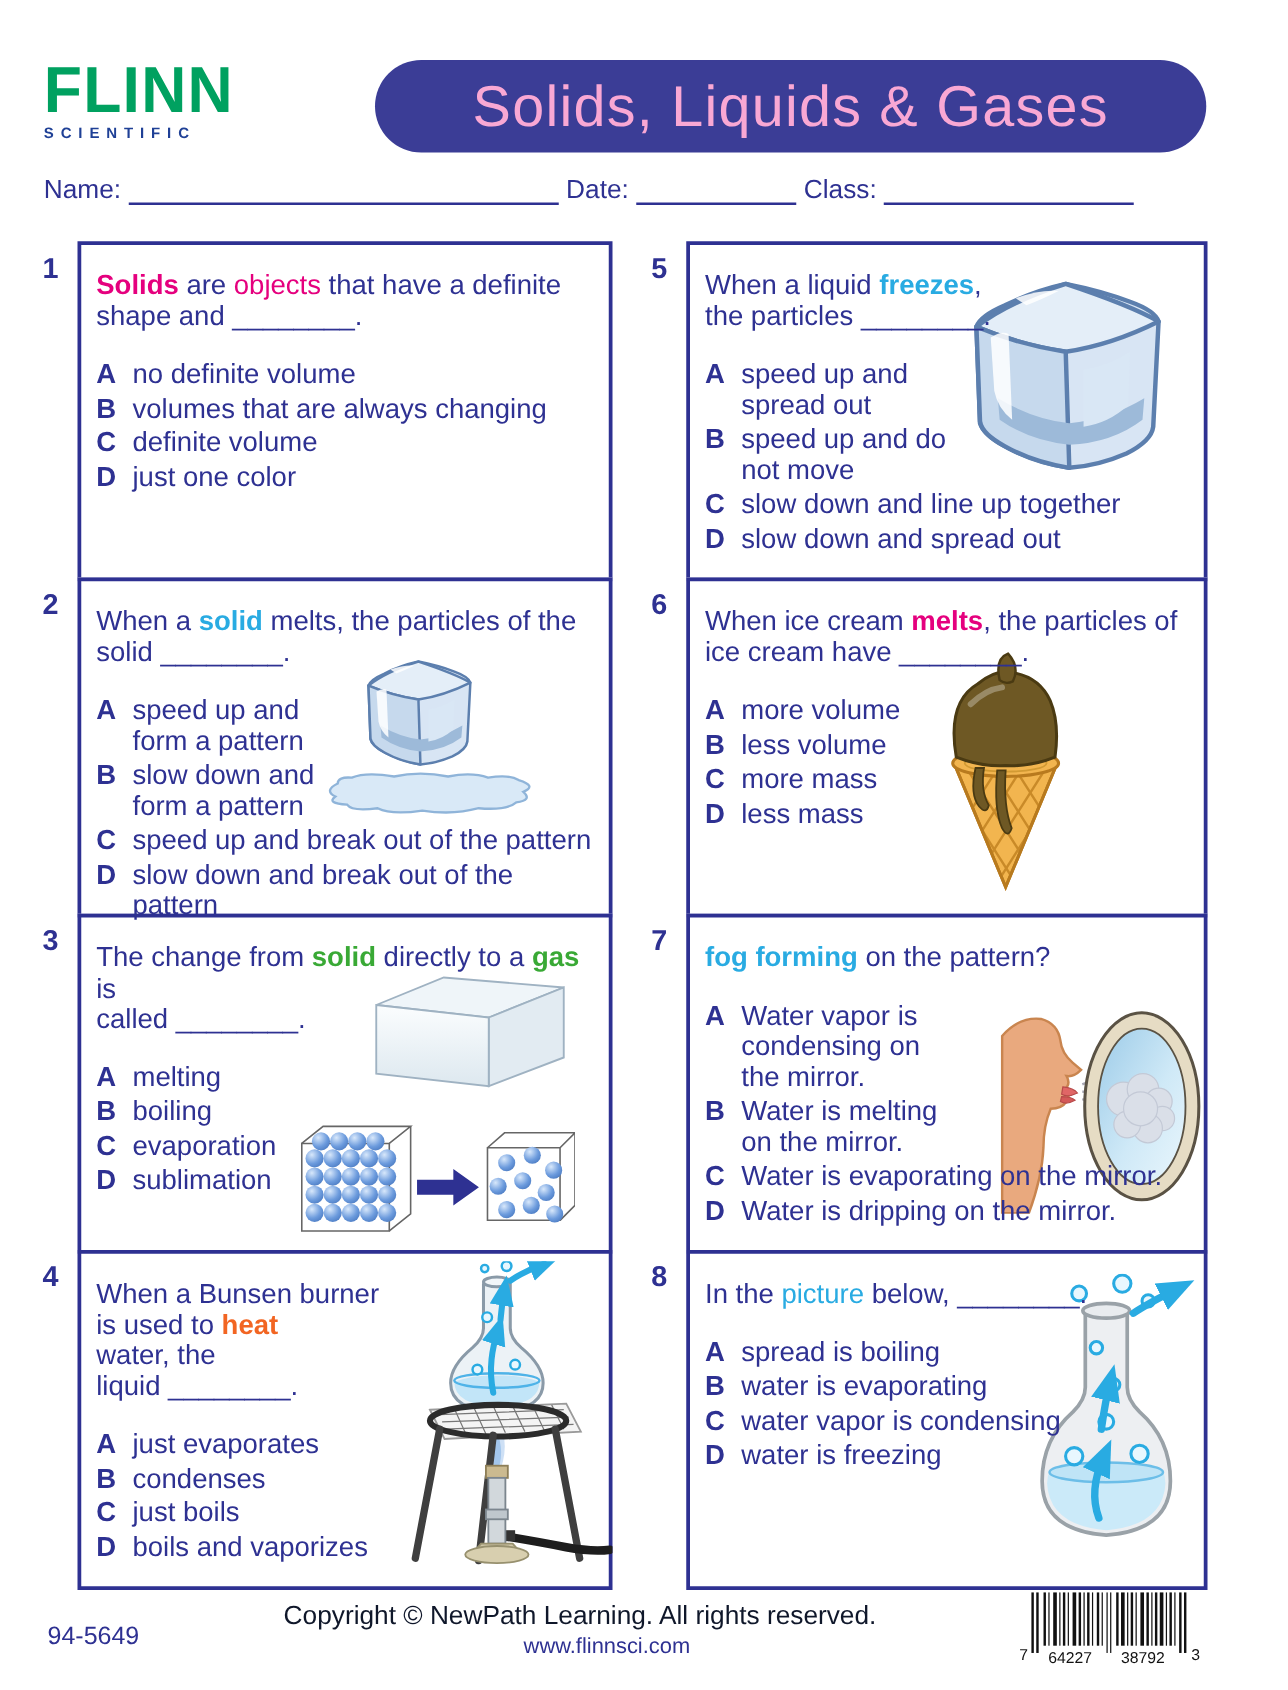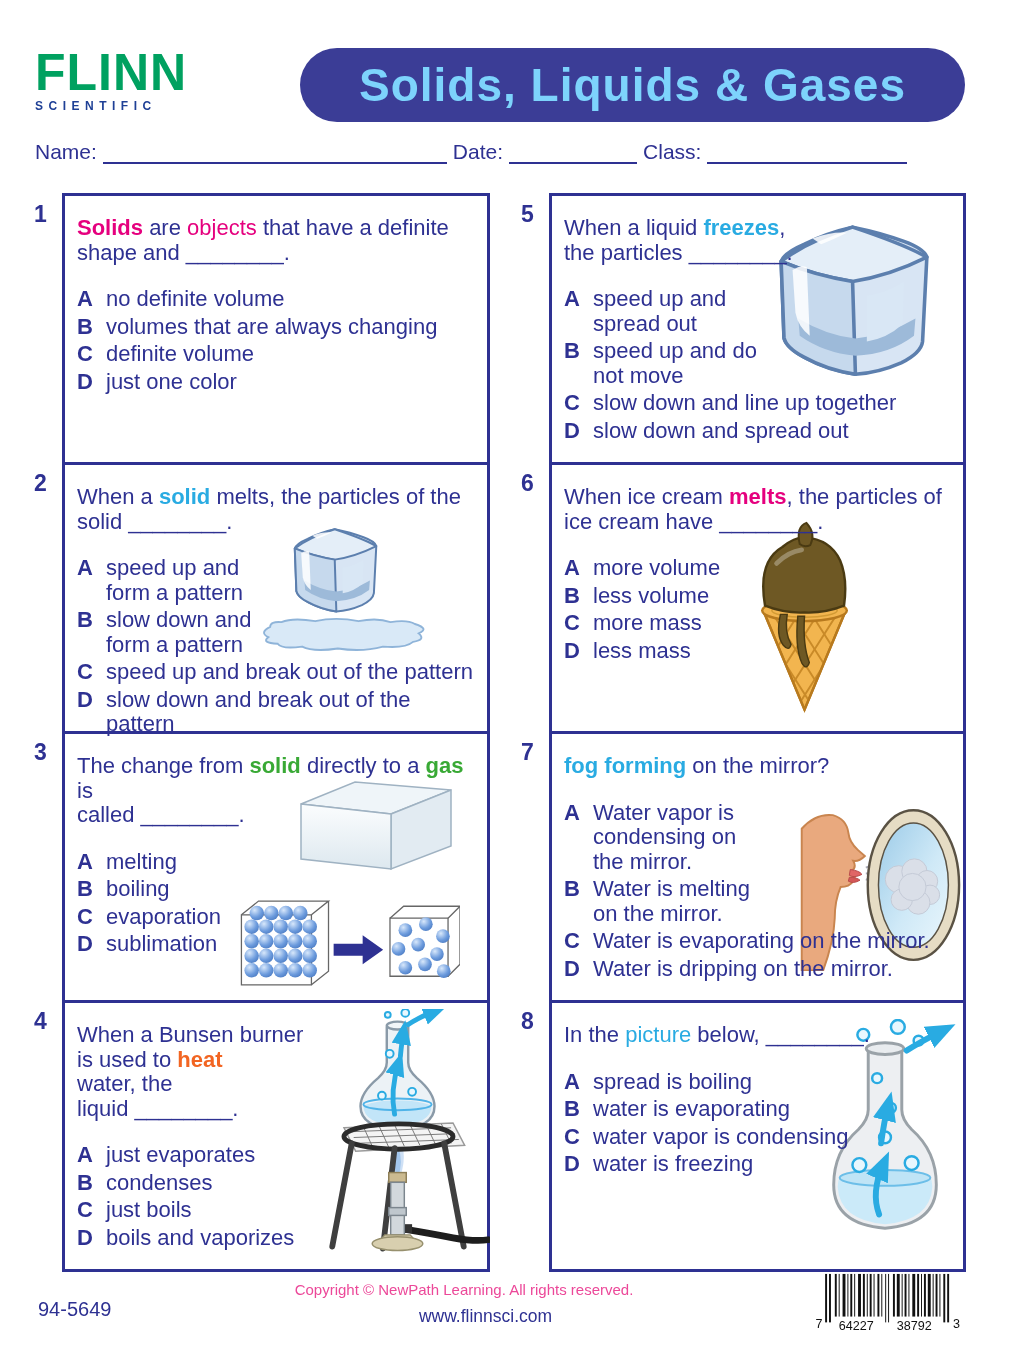--- a/index.html
+++ b/index.html
@@ -3,21 +3,21 @@
 <meta charset="utf-8">
 <style>
   * { margin:0; padding:0; box-sizing:border-box; }
   html,body { width:1030px; height:1352px; background:#fff; font-family:"Liberation Sans", sans-serif; position:relative; overflow:hidden; }
 
   
   .logo { position:absolute; left:35px; top:48px; }
   .logo-flinn { font-size:50px; font-weight:bold; color:#00A160; letter-spacing:1px; line-height:48px; transform:scaleY(1.04); }
   .logo-sci { font-size:12px; font-weight:bold; color:#1F4096; letter-spacing:5.5px; margin-top:3px; }
   .banner { position:absolute; left:300px; top:48px; width:665px; height:74px; background:#3B3D96; border-radius:38px; display:flex; align-items:center; justify-content:center; }
-  .banner span { color:#7dd3fc; font-size:46px; font-weight:bold; letter-spacing:1px; }
+  .banner span { color:#f9a8d4; font-size:46px; font-weight:normal; letter-spacing:1px; }
   .name-row { position:absolute; left:35px; top:138px; width:930px; display:flex; align-items:flex-end; font-size:21px; color:#2E3192; }
   .blank { border-bottom:2px solid #2E3192; height:26px; display:inline-block; margin:0 6px; }
 
   
   .qbox { position:absolute; height:272px; border:3px solid #2E3192; background:#fff; }
   .qcol-left { left:62px; width:428px; }
   .qcol-right { left:549px; width:417px; }
   .qrow-0 { top:193px; } .qrow-1 { top:462px; } .qrow-2 { top:731px; } .qrow-3 { top:1000px; }
   .qnum { position:absolute; left:-31px; top:5px; width:26px; font-size:23px; font-weight:bold; color:#2E3192; text-align:left; }
   .qcontent { position:relative; height:100%; padding:20px 14px 0 12px; font-size:22px; line-height:24.5px; color:#2E3192; }
@@ -32,21 +32,21 @@
   .i-q2 { left:192px; top:34px; width:188px; }
   .i-q3a { left:228px; top:40px; width:165px; }
   .i-q3b { left:173px; top:162px; width:222px; }
   .i-q4 { left:240px; top:6px; width:185px; }
   .i-q5 { left:212px; top:14px; width:180px; }
   .i-q6 { left:188px; top:56px; width:130px; }
   .i-q7 { left:240px; top:52px; width:170px; }
   .i-q8 { left:260px; top:16px; width:148px; }
 
   
-  .f-copy { position:absolute; top:1281px; left:0; width:928px; text-align:center; font-size:15px; color:#ec4899; }
+  .f-copy { position:absolute; top:1281px; left:0; width:928px; text-align:center; font-size:21px; color:#0f172a; }
   .f-site { position:absolute; top:1306px; left:0; width:971px; text-align:center; font-size:17.5px; color:#2E3192; }
   .f-cat { position:absolute; left:38px; top:1298px; font-size:20px; color:#2E3192; }
   .f-barcode { position:absolute; left:812px; top:1272px; width:158px; height:62px; }
 </style>
 </head>
 <body>
 
 <div class="logo">
   <div class="logo-flinn">FLINN</div>
   <div class="logo-sci">SCIENTIFIC</div>
@@ -431,21 +431,21 @@
       <path d="M26,88 Q18,42 44,27 Q56,17 67,17 Q94,19 104,41 Q112,60 108,88 Q88,96 67,95 Q46,96 26,88 Z" fill="#6E5824" stroke="#4A3A12" stroke-width="2.5"></path>
       <path d="M62,24 Q58,6 69,2 Q79,13 73,25 Q67,28 62,24 Z" fill="#6E5824" stroke="#4A3A12" stroke-width="2"></path>
       <path d="M38,44 Q50,32 64,30" stroke="#FFFFFF" stroke-width="5" fill="none" opacity="0.3" stroke-linecap="round"></path>
     </svg>
   </div>
 </div>
 
 <div class="qbox qcol-right qrow-2">
   <div class="qnum">7</div>
   <div class="qcontent">
-    <div class="stem"><span class="c-cyan bold">fog forming</span><span> on the mirror?</span></div>
+    <div class="stem"><span class="c-cyan bold">fog forming</span><span> on the pattern?</span></div>
     <div class="options">
         <div class="option">
           <span class="opt-letter">A</span>
           <span class="opt-lines">
             <span class="opt-line">Water vapor is</span>
             <span class="opt-line">condensing on</span>
             <span class="opt-line">the mirror.</span>
           </span>
         </div>
         <div class="option">

